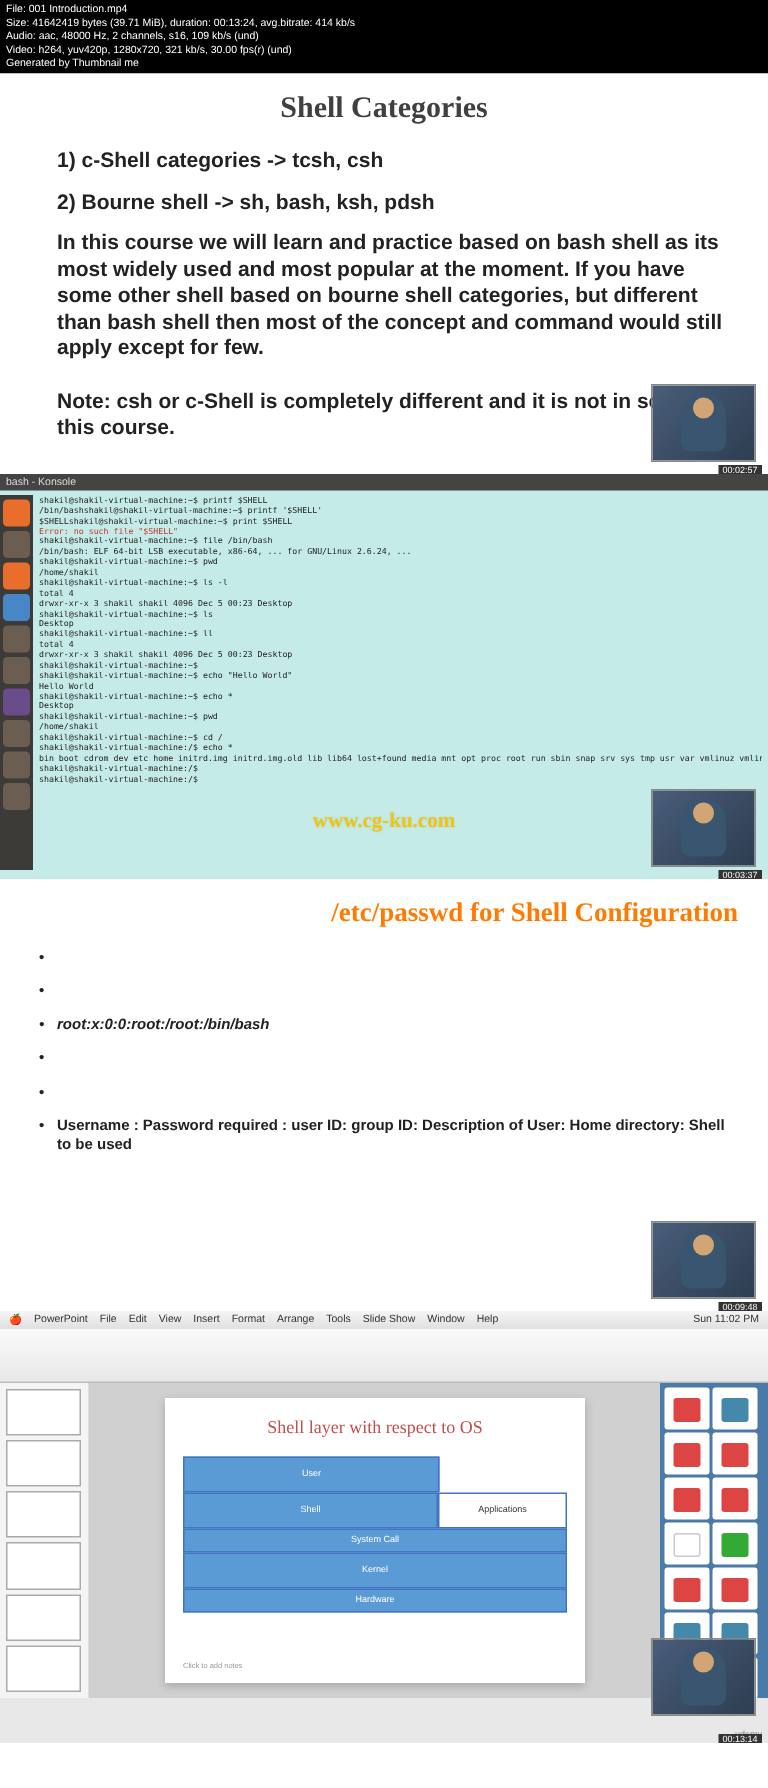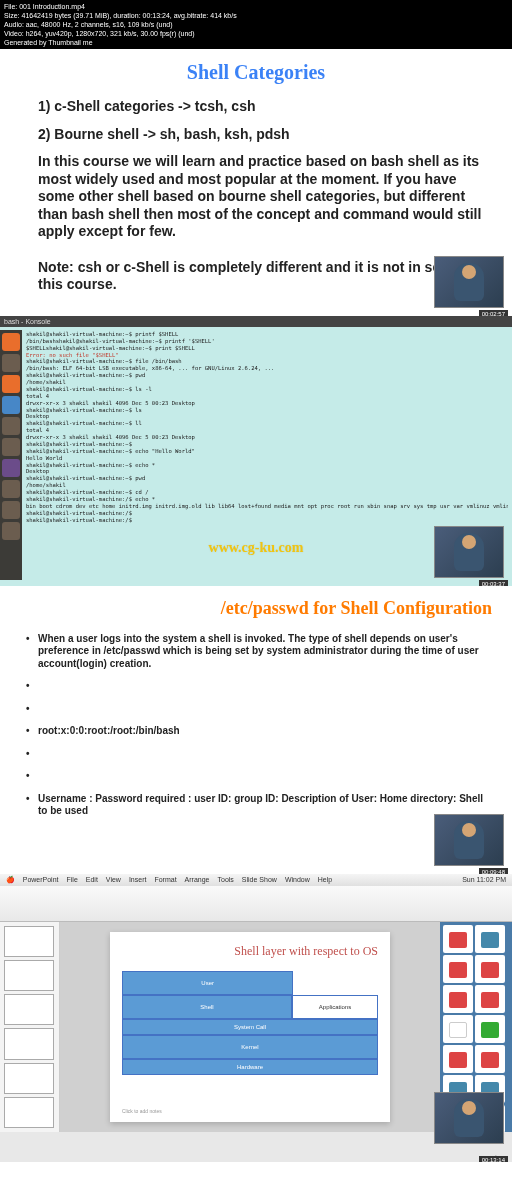--- a/index.html
+++ b/index.html
@@ -15,21 +15,21 @@
       padding: 2px 4px;
       line-height: 1.3;
       font-family: Arial, sans-serif;
     }
     .slide {
       background: #fff;
       padding: 12px 20px;
       position: relative;
     }
     .slide-title {
-      color: #3b82f6;
+      color: #404040;
       font-size: 20px;
       font-weight: bold;
       text-align: center;
       margin-bottom: 14px;
       font-family: Georgia, serif;
     }
     .slide-title2 {
       color: #ff7b00;
       font-size: 18px;
       font-weight: bold;
@@ -55,21 +55,21 @@
     }
     .bullet.empty::before { content: "•"; }
     .sub-text {
       font-size: 14px;
       font-weight: bold;
       color: #222;
       margin-bottom: 10px;
       padding-left: 18px;
       line-height: 1.25;
     }
-    .italic { }
+    .italic { font-style: italic; }
     .webcam {
       position: absolute;
       right: 8px;
       bottom: 8px;
       width: 70px;
       height: 52px;
       background: linear-gradient(135deg, #4a5d7a 0%, #2c3e50 100%);
       border: 1px solid #888;
       display: flex;
       align-items: center;
@@ -213,21 +213,21 @@
       width: 280px;
       height: 190px;
       background: #fff;
       box-shadow: 0 2px 6px rgba(0,0,0,0.2);
       padding: 12px;
       position: relative;
     }
     .pp-slide-title {
       color: #c0504d;
       font-size: 12px;
-      text-align: right;
+      text-align: center;
       margin-bottom: 12px;
       font-family: Georgia, serif;
     }
     .pp-diagram {
       display: flex;
       flex-direction: column;
       gap: 0;
     }
     .pp-row {
       display: flex;
@@ -363,21 +363,20 @@
   </div>
   <div class="watermark">www.cg-ku.com</div>
   <div class="webcam">
       <div class="webcam-person"></div>
     </div>
   <div class="time-badge">00:03:37</div>
 </div>
 
 <div class="slide" style="min-height:288px;">
   <div class="slide-title2">/etc/passwd for Shell Configuration</div>
-  <div class="bullet">When a user logs into the system a shell is invoked. The type of shell depends on user's preference in /etc/passwd which is being set by system administrator during the time of user account(login) creation.</div>
   <div class="bullet empty">&nbsp;</div>
   <div class="bullet empty">&nbsp;</div>
   <div class="bullet italic">root:x:0:0:root:/root:/bin/bash</div>
   <div class="bullet empty">&nbsp;</div>
   <div class="bullet empty">&nbsp;</div>
   <div class="bullet">Username : Password required : user ID: group ID: Description of User: Home directory: Shell to be used</div>
   <div class="webcam">
       <div class="webcam-person"></div>
     </div>
   <div class="time-badge">00:09:48</div>

